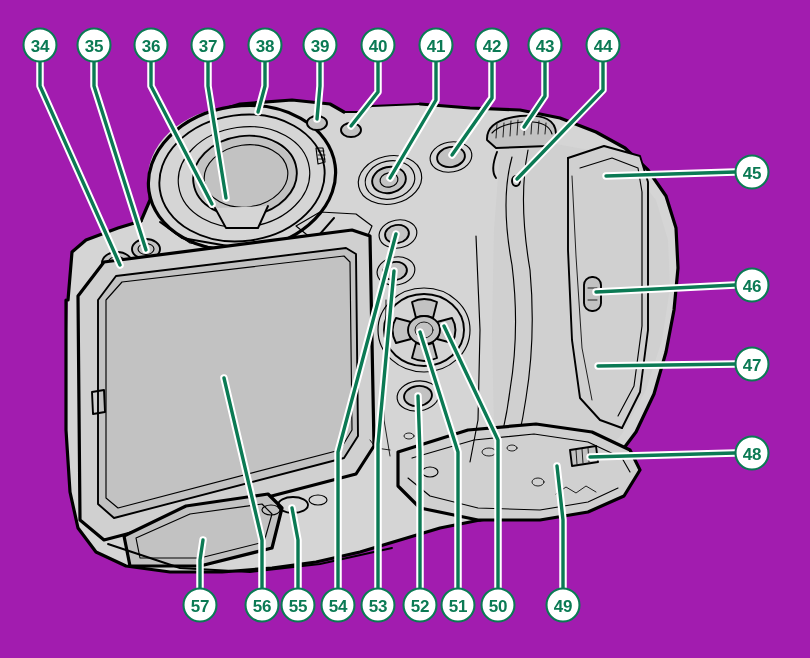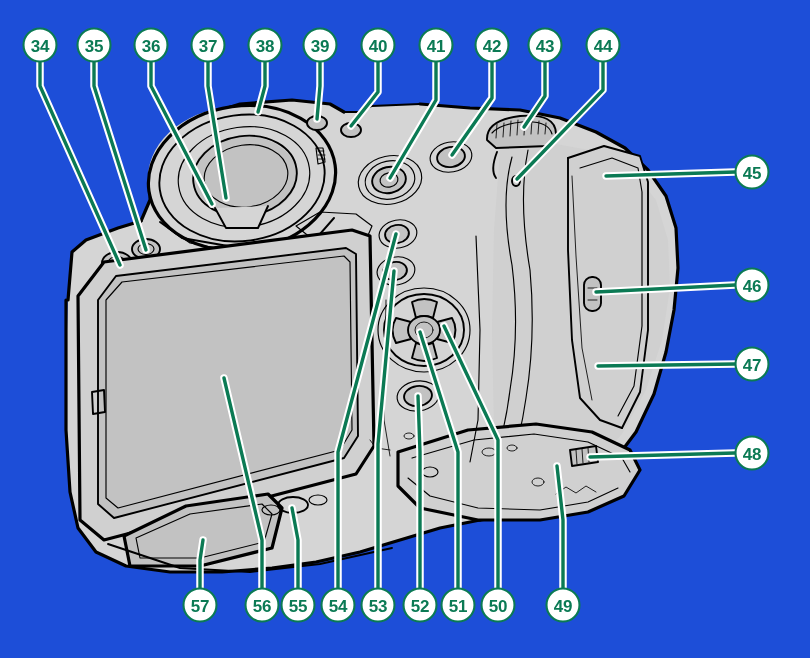--- a/index.html
+++ b/index.html
@@ -8,21 +8,21 @@
     padding: 0;
     background: #ffffff;
   }
   body {
     font-family: "Liberation Sans", sans-serif;
   }
   #diagram-root {
     position: relative;
     width: 810px;
     height: 658px;
-    background: #1d4ed8;
+    background: #a21caf;
     overflow: hidden;
   }
   #diagram-svg {
     display: block;
     width: 810px;
     height: 658px;
   }
   .callout-circle-bg { fill: #ffffff; }
   .callout-circle-ring {
     fill: none;

